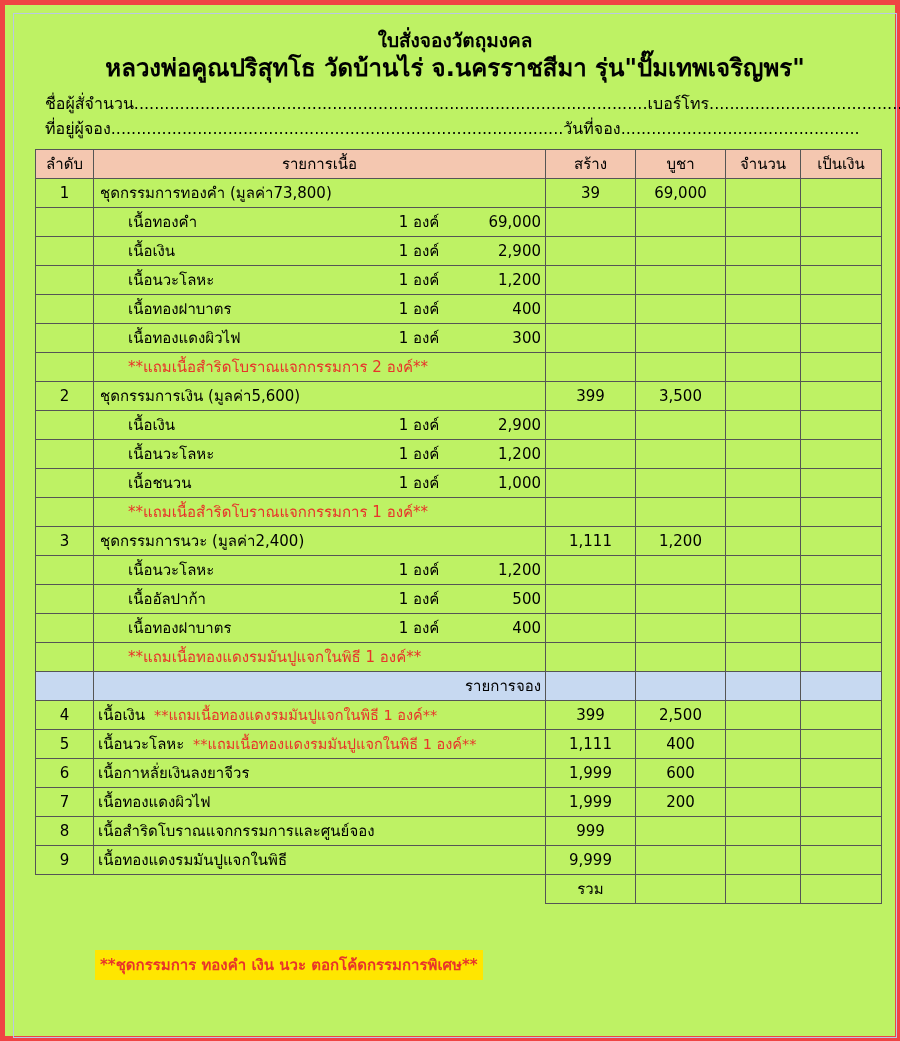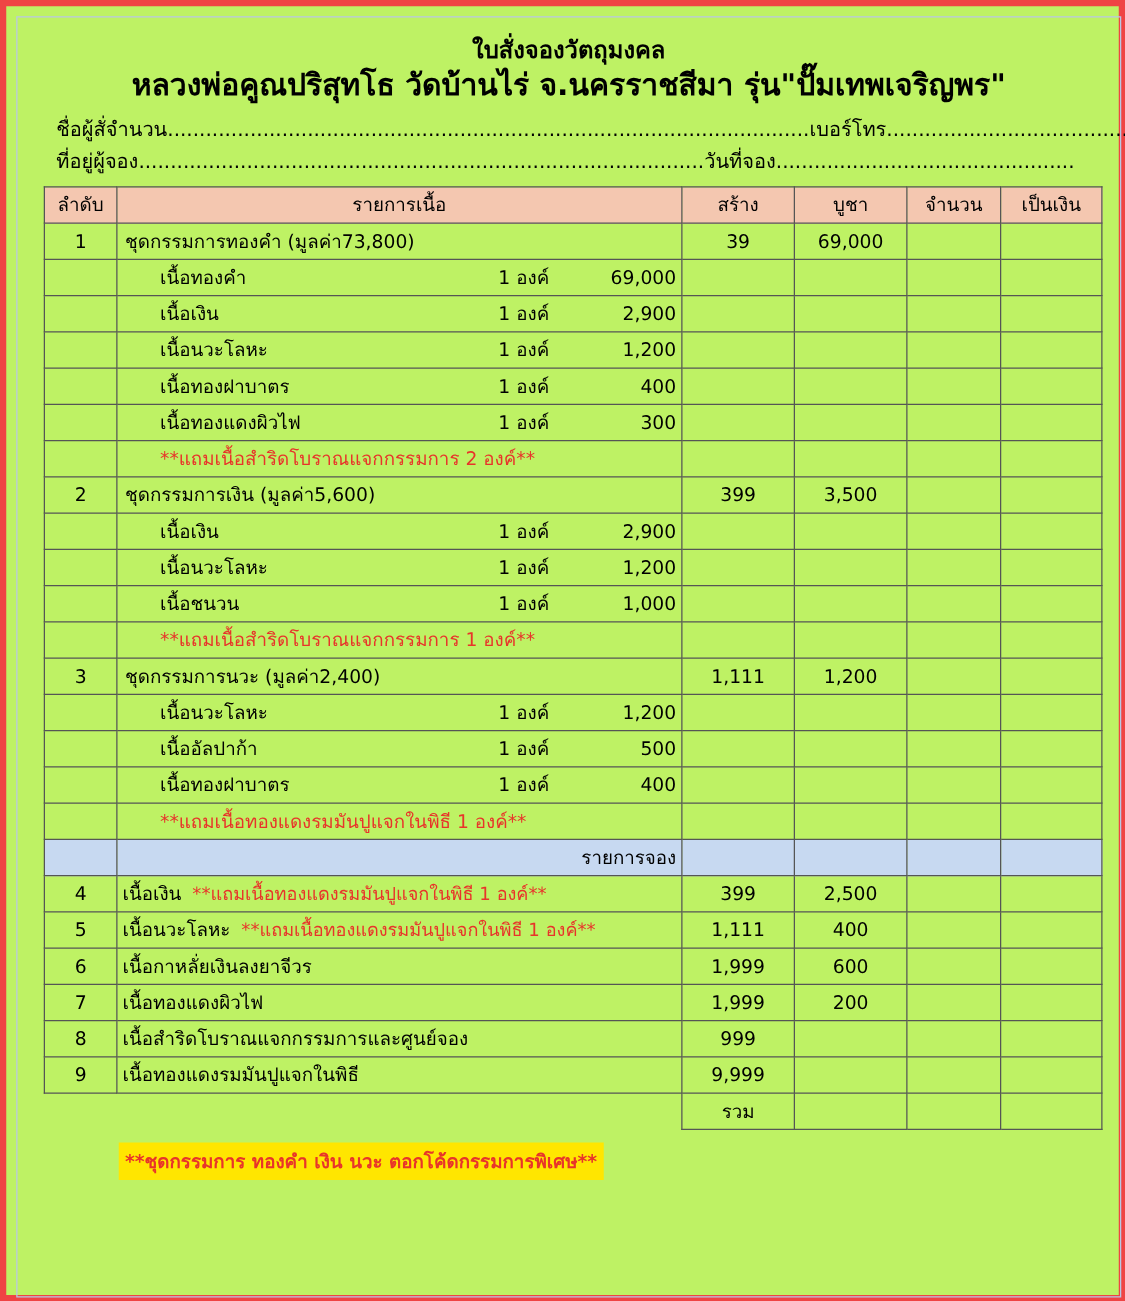--- a/index.html
+++ b/index.html
@@ -108,20 +108,21 @@
     margin-top: 10px;
     padding-left: 60px;
   }
   .highlight {
     display: inline-block;
     background: #ffe600;
     color: #e8342a;
     font-size: 15px;
     padding: 3px 5px;
     font-weight: bold;
+    margin-top: 36px;
   }
   .desc-inline .note { margin-left: 4px; }
 </style>
 </head>
 <body>
 
 <div class="page">
   <div class="frame"></div>
   <div class="content">
 

